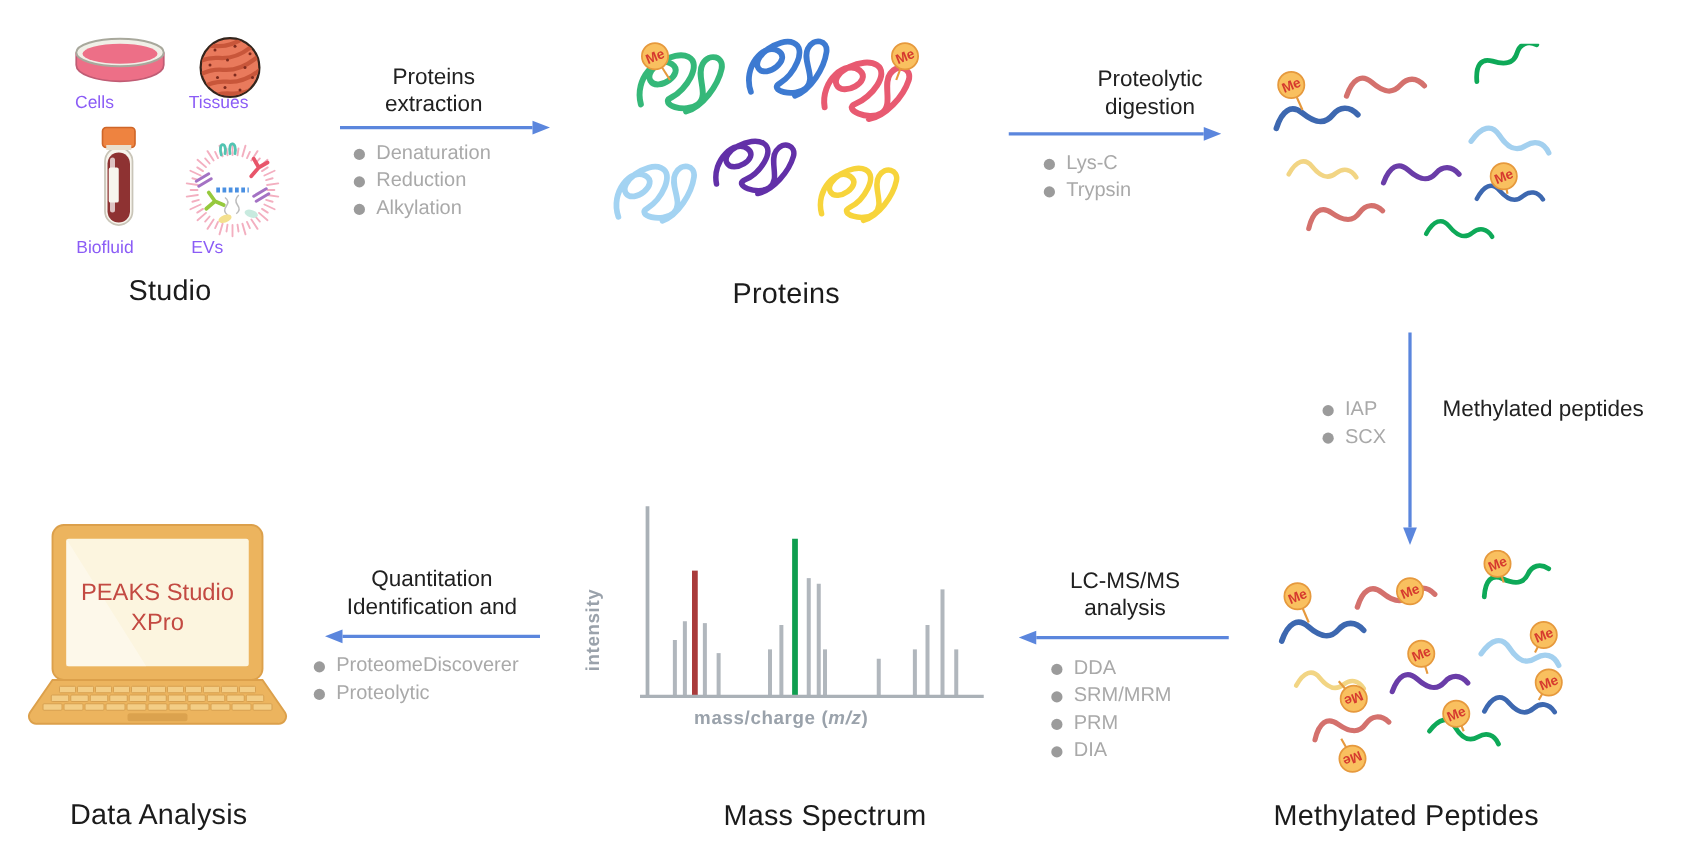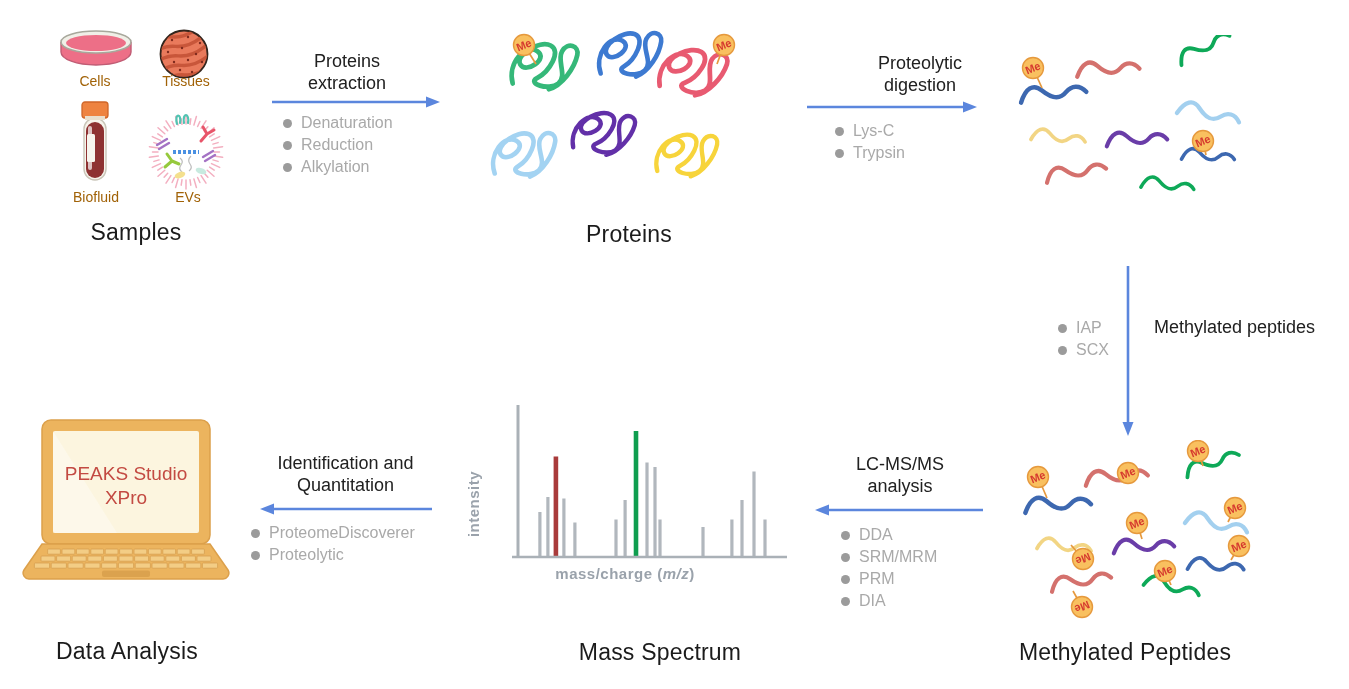--- a/index.html
+++ b/index.html
@@ -4,21 +4,21 @@
 <style>
   html,body{margin:0;padding:0;background:#fff;}
   body{font-family:"Liberation Sans", sans-serif;}
   .canvas{position:relative;width:1349px;height:689px;background:#ffffff;overflow:hidden;}
   .abs{position:absolute;}
   .stage-title{position:absolute;font-size:23px;color:#1b1b1b;text-align:center;letter-spacing:.2px;}
   .step-title{position:absolute;font-size:18px;color:#212121;text-align:center;line-height:22px;}
   .bullets{position:absolute;}
   .bullet-item{display:flex;align-items:center;gap:9px;height:22px;font-size:16px;color:#a9a9a9;white-space:nowrap;text-align:right;}
   .bullet-item .dot{width:9px;height:9px;border-radius:50%;background:#9b9b9b;flex:none;}
-  .sample-label{position:absolute;font-size:14px;color:#a16207;text-align:center;}
+  .sample-label{position:absolute;font-size:14px;color:#8b5cf6;text-align:left;}
   .me-text{font-size:11px;font-weight:bold;fill:#d63a2f;text-anchor:middle;}
   .axis{stroke:#aab1b7;}
   .axis-ylabel,.axis-xlabel{fill:#9aa2ab;font-weight:bold;font-size:15px;letter-spacing:.5px;}
   .axis-xlabel{text-anchor:middle;}
   .laptop-screen-text{font-size:19px;fill:#c34a42;text-anchor:middle;}
 </style>
 </head>
 <body>
 
 <div class="canvas">
@@ -133,21 +133,21 @@
     <path d="M36,48 q4,3 1,7 q-3,4 1,7" fill="none" stroke="#bdbdbd" stroke-width="1.2"></path>
     <path d="M47,46 q-4,4 -1,8 q3,4 -1,7" fill="none" stroke="#bdbdbd" stroke-width="1.2"></path>
     <ellipse cx="36" cy="65" rx="5.5" ry="3" fill="#f4e08e" transform="rotate(-20 36 65)"></ellipse>
     <ellipse cx="57" cy="61" rx="5.5" ry="3" fill="#c8eadf" transform="rotate(18 57 61)"></ellipse>
   </svg>
 
   <div class="sample-label" style="left:60px;top:73px;width:70px">Cells</div>
   <div class="sample-label" style="left:151px;top:73px;width:70px">Tissues</div>
   <div class="sample-label" style="left:61px;top:189px;width:70px">Biofluid</div>
   <div class="sample-label" style="left:153px;top:189px;width:70px">EVs</div>
-  <div class="stage-title" style="left:36px;top:219px;width:200px">Samples</div>
+  <div class="stage-title" style="left:36px;top:219px;width:200px">Studio</div>
 
   <div class="step-title" style="left:267px;top:50px;width:160px">
     <div>Proteins</div>
     <div>extraction</div>
   </div>
   <svg class="abs" style="left:270px;top:94px" width="172" height="16">
     <line x1="2" y1="8" x2="156" y2="8" stroke="#5b86dd" stroke-width="2.6"></line>
     <polygon points="156,2.5 170,8 156,13.5" fill="#5b86dd"></polygon>
   </svg>
   <div class="bullets" style="left:283px;top:112px">
@@ -349,22 +349,22 @@
         <rect x="287.4" y="71.5" width="3.2" height="85.5" fill="#b1b7bd"></rect>
         <rect x="298.4" y="119.5" width="3.2" height="37.5" fill="#b1b7bd"></rect>
       </g>
     <line x1="53" y1="5" x2="53" y2="157" class="axis" stroke-width="3"></line>
     <line x1="47" y1="157" x2="322" y2="157" class="axis" stroke-width="2.6"></line>
     <text id="spectrum-xlabel" class="axis-xlabel" x="160" y="179"><tspan>mass/charge (</tspan><tspan font-style="italic">m/z</tspan><tspan>)</tspan></text>
   </svg>
   <div class="stage-title" style="left:560px;top:639px;width:200px">Mass Spectrum</div>
 
   <div class="step-title" style="left:253px;top:452px;width:185px">
+    <div>Quantitation</div>
     <div>Identification and</div>
-    <div>Quantitation</div>
   </div>
   <svg class="abs" style="left:258px;top:501px" width="176" height="16">
     <line x1="174" y1="8" x2="16" y2="8" stroke="#5b86dd" stroke-width="2.6"></line>
     <polygon points="16,2.5 2,8 16,13.5" fill="#5b86dd"></polygon>
   </svg>
   <div class="bullets" style="left:251px;top:522px">
       <div class="bullet-item">
         <span class="dot"></span>
         <span>ProteomeDiscoverer</span>
       </div>

